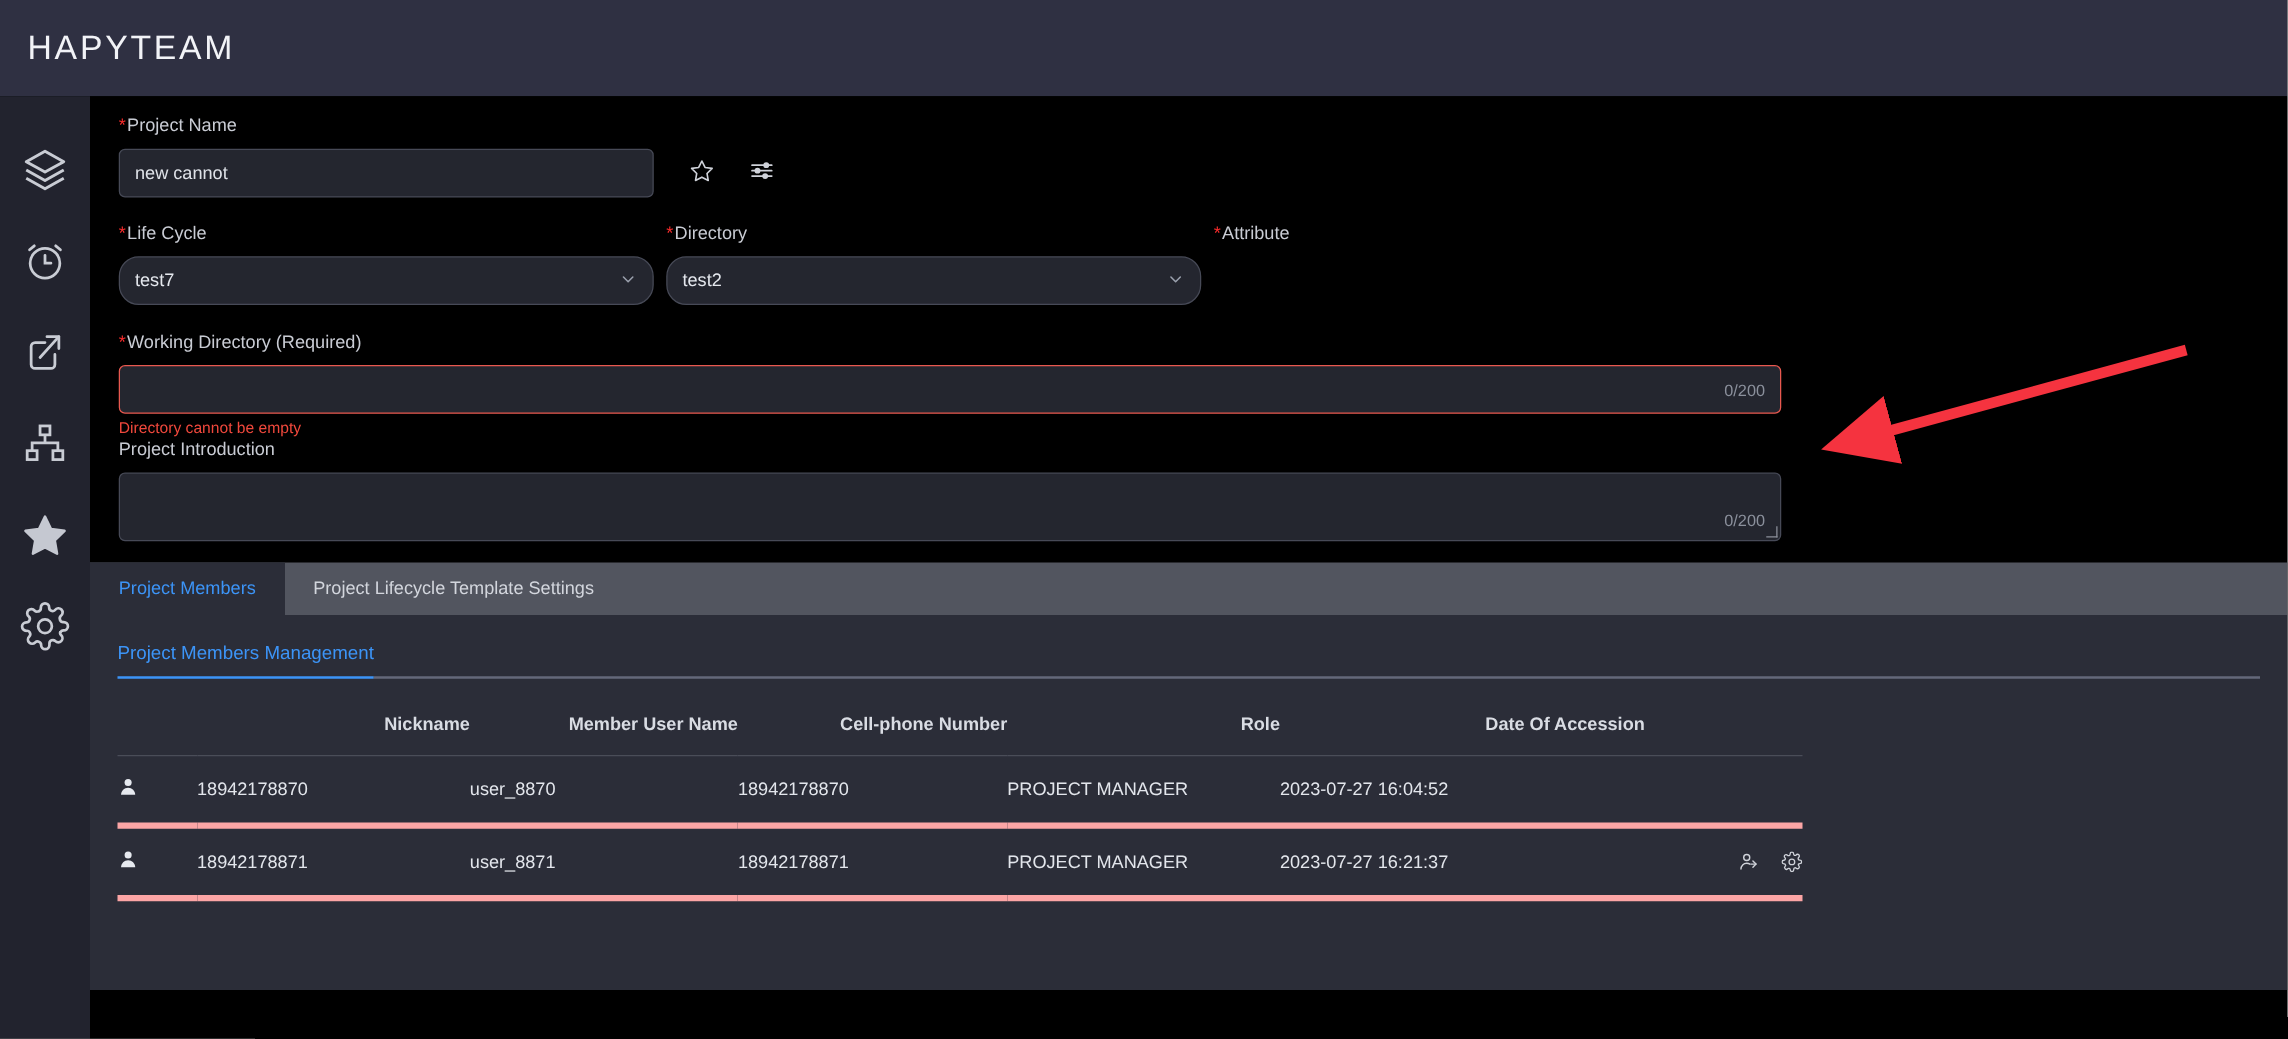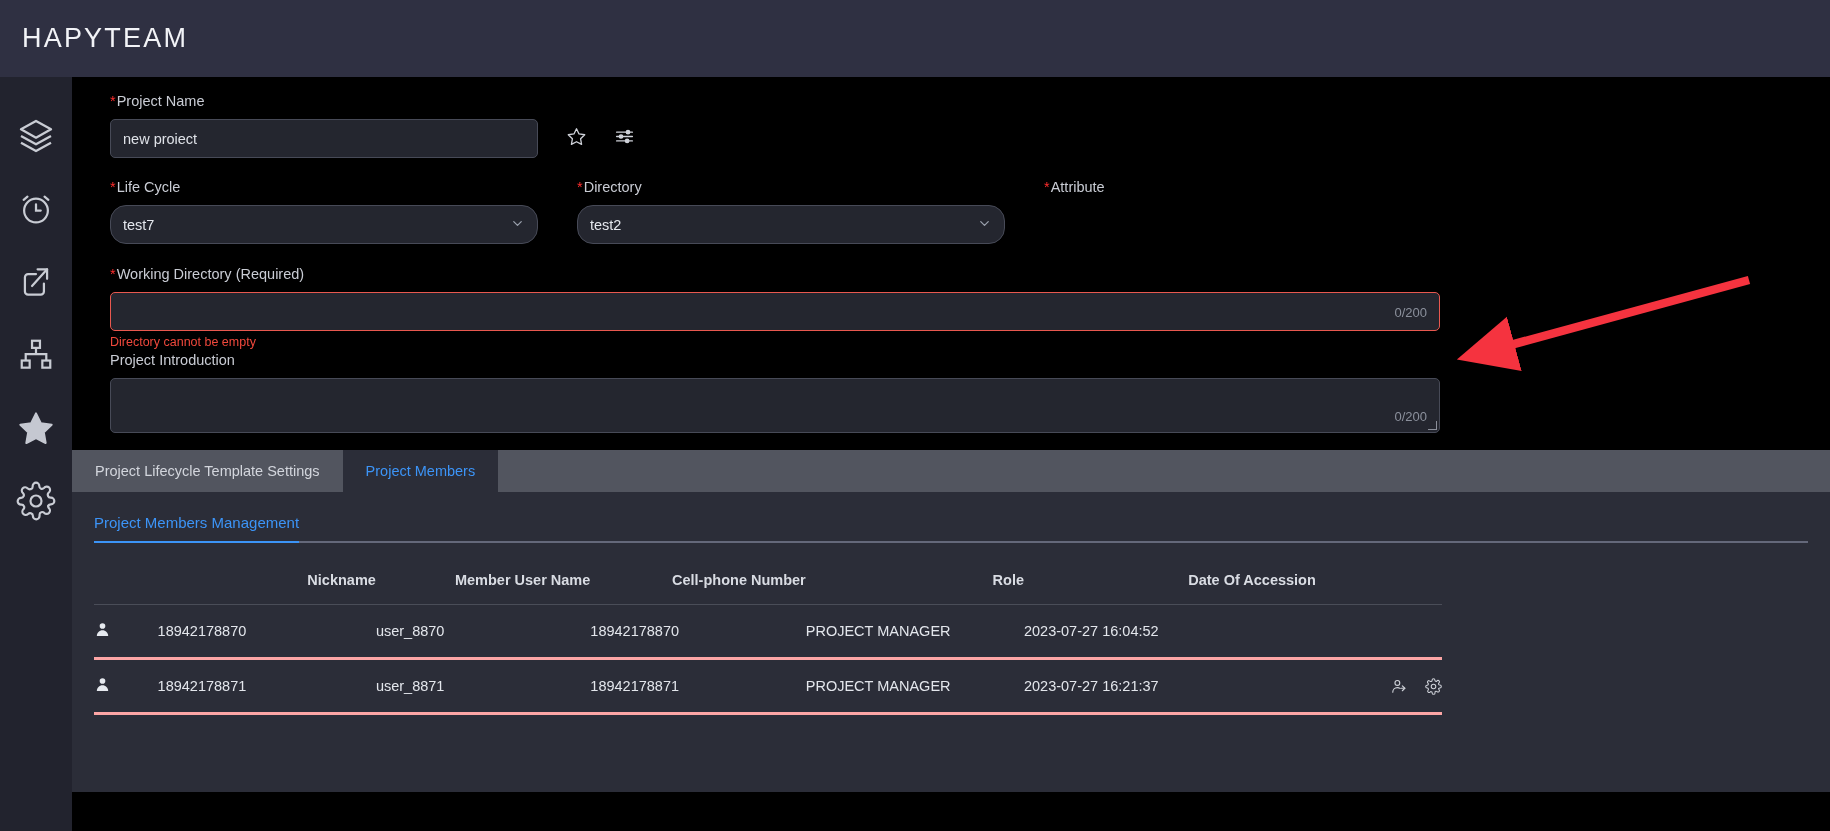--- a/index.html
+++ b/index.html
@@ -43,21 +43,21 @@
   .side-item svg { display: block; }
 
   
   .main {
     position: absolute; left: 72px; top: 77px;
     width: 1758px; height: 754px;
     background: #000000;
     overflow: hidden;
   }
 
-  .form-area { padding: 14px 0 0 38px; position: relative; }
+  .form-area { padding: 14px 0 0 23px; position: relative; }
 
   .field-label {
     color: #c9ccd4;
     font-size: 14.5px;
     line-height: 20px;
     margin-bottom: 8px;
     white-space: nowrap;
   }
   .req { color: #ff2d2d; margin-right: 1px; }
 
@@ -77,21 +77,21 @@
 
   .row1 { display: flex; align-items: flex-start; }
   .pname-wrap { width: 428px; }
   .icon-btn {
     width: 34px; height: 39px;
     display: flex; align-items: center; justify-content: center;
     margin-left: 14px; cursor: pointer;
   }
   .icon-btn:first-of-type { margin-left: 21px; }
 
-  .row2 { display: flex; gap: 39px; margin-top: 19px; }
+  .row2 { display: flex; gap: 10px; margin-top: 19px; }
   .col3 { width: 428px; }
   .col3.wide { width: 431px; }
   .select-box {
     height: 39px;
     background: #24262f;
     border: 1px solid #474a57;
     border-radius: 16px;
     color: #e5e8ee;
     font-size: 14.5px;
     padding: 0 12px;
@@ -184,21 +184,21 @@
     color: #d9dce3;
     font-size: 14.5px;
     font-weight: bold;
     padding: 8px 0 16px 0;
     border-bottom: 1px solid #4a4d58;
   }
   table.members td {
     color: #e3e6ec;
     font-size: 14.5px;
     padding: 16px 0;
-    border-bottom: 3px solid #fca5a5;
+    border-bottom: 5px solid #fca5a5;
     white-space: nowrap;
   }
   .c-icon { width: 66px; }
   .c-nick { width: 225px; }
   .c-user { width: 222px; }
   .c-phone { width: 222px; }
   .c-role { width: 222px; }
   .c-date { width: 300px; }
   .c-act { width: 130px; text-align: right; padding-right: 10px; }
   .act-icons { display: flex; justify-content: flex-end; gap: 17px; }
@@ -278,21 +278,21 @@
 
   <div class="main">
     <div class="form-area">
 
       <div class="row1">
         <div class="pname-wrap">
           <div class="field-label">
             <span class="req">*</span><span>Project Name</span>
           </div>
           <div class="input-box">
-            <span>new proiect</span>
+            <span>new cannot</span>
           </div>
         </div>
         <div style="padding-top:28px;display:flex;">
           <div class="icon-btn">
             <span>
               <svg width="21" height="21" viewBox="0 0 24 24" fill="none" stroke="#cfd2d9" stroke-width="1.5" stroke-linejoin="round">
                 <polygon points="12,3.2 14.9,9.1 21.4,10 16.7,14.6 17.8,21 12,18 6.2,21 7.3,14.6 2.6,10 9.1,9.1"></polygon>
               </svg>
             </span>
           </div>
@@ -361,22 +361,22 @@
       <div class="row4">
         <div class="field-label">Project Introduction</div>
         <div class="ta-box">
           <span class="ta-counter">0/200</span>
           <span class="ta-grip"></span>
         </div>
       </div>
     </div>
 
     <div class="tabbar">
+      <div class="tab active">Project Members</div>
       <div class="tab">Project Lifecycle Template Settings</div>
-      <div class="tab active">Project Members</div>
     </div>
 
     <div class="panel">
       <div class="subtab-row">
         <div class="subtab">Project Members Management</div>
         <div class="subtab-rest"></div>
       </div>
 
       <table class="members">
         <thead>

